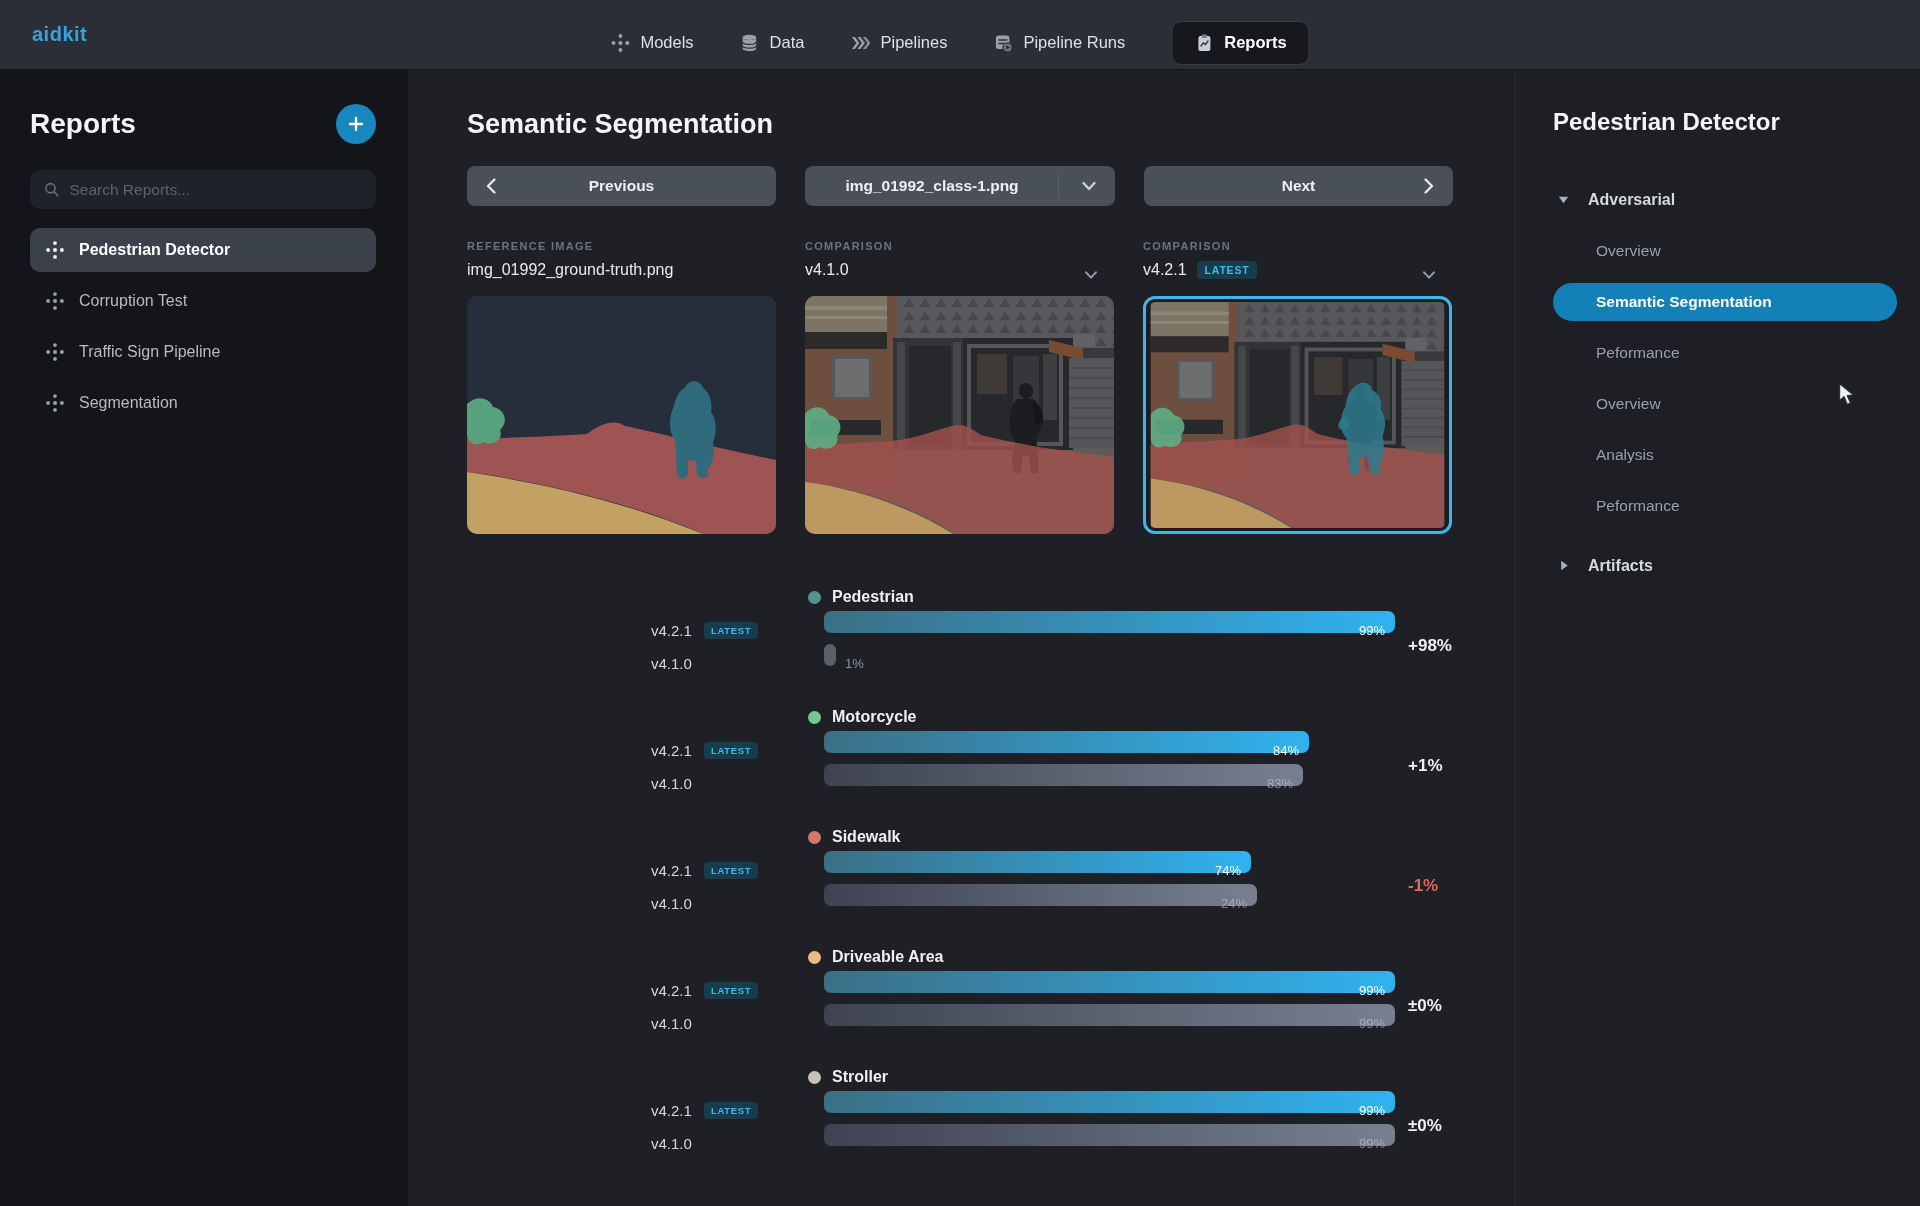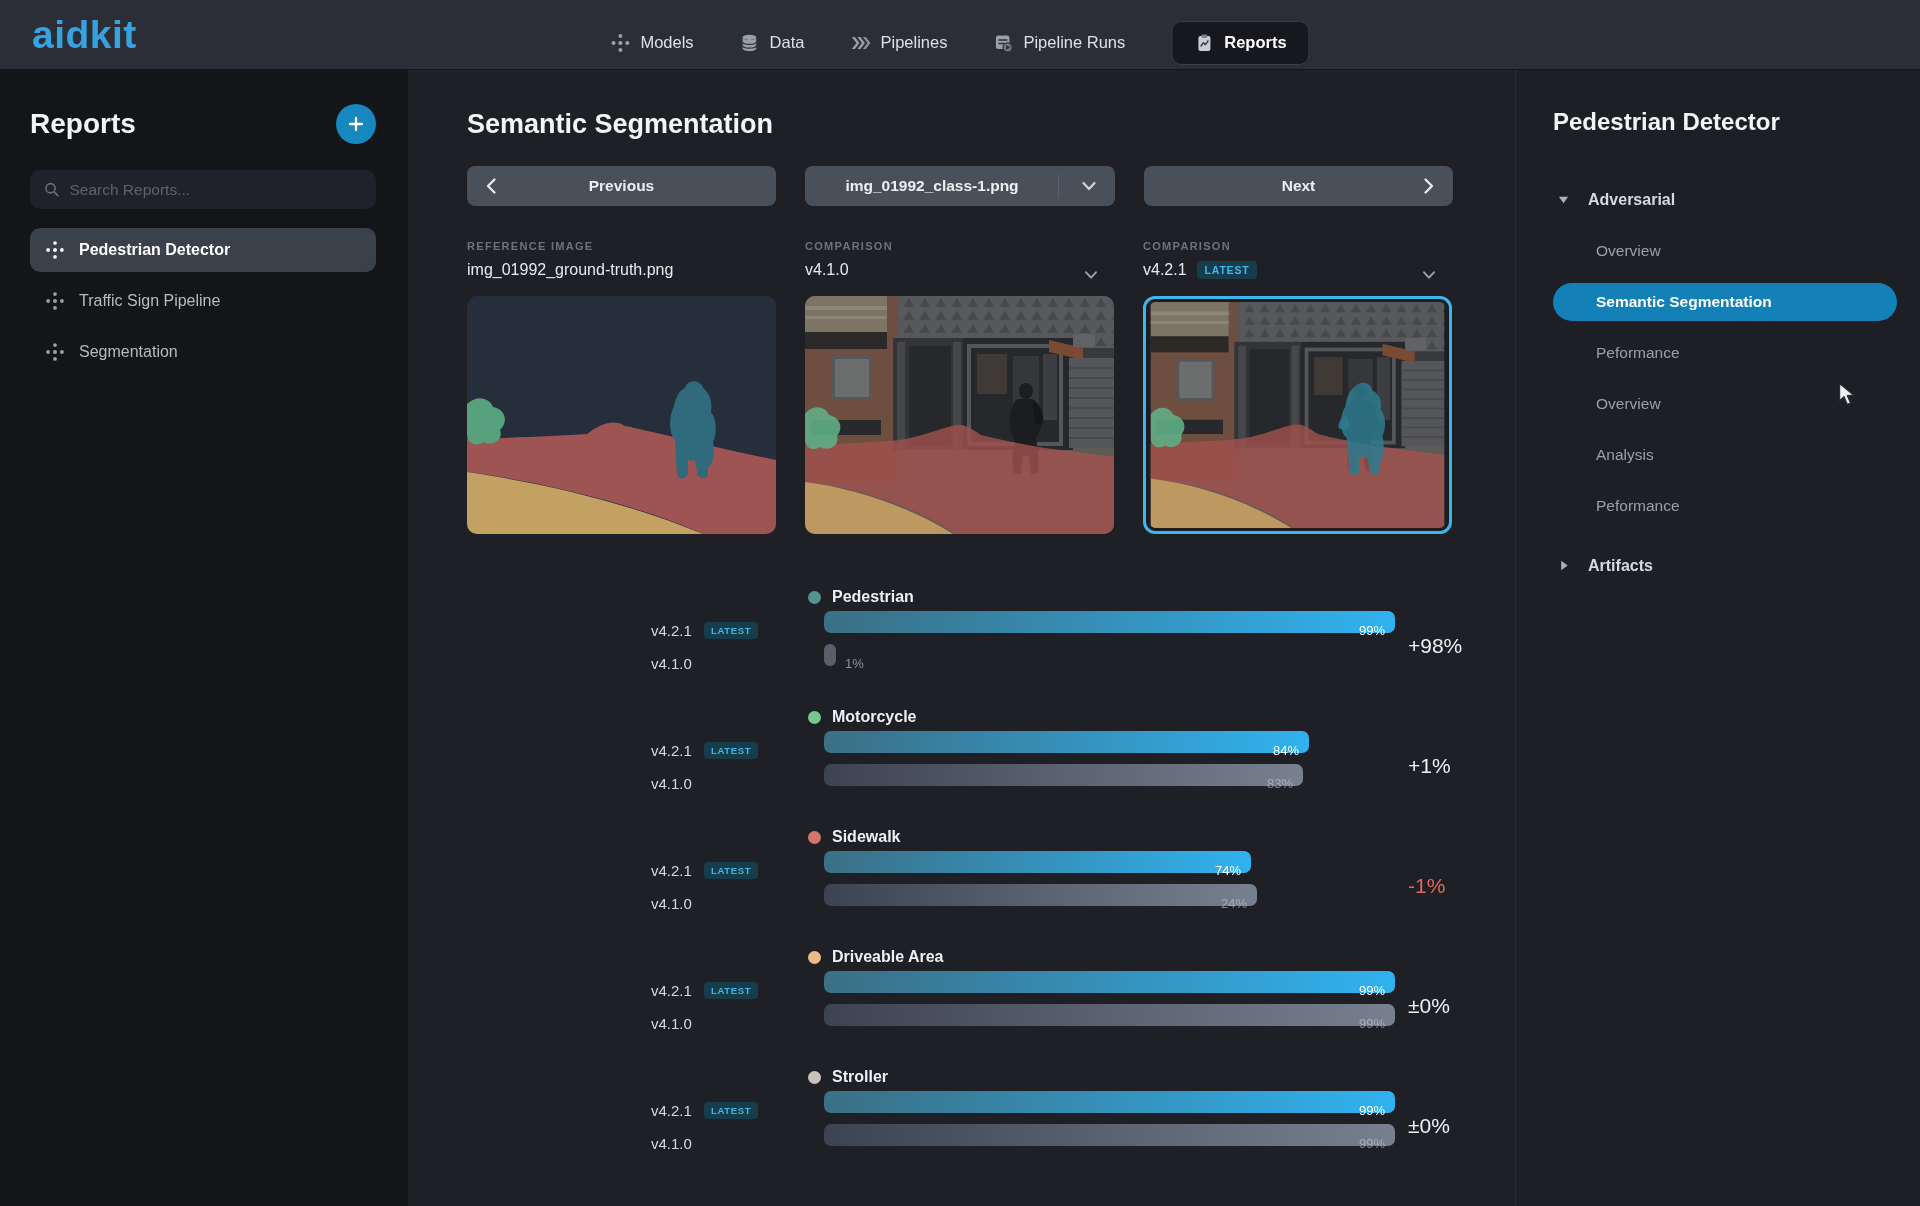--- a/index.html
+++ b/index.html
@@ -1,21 +1,21 @@
 <!DOCTYPE html>
 <html><head>
 <meta charset="utf-8">
 <style>
   * { margin:0; padding:0; box-sizing:border-box; }
   html,body { width:1920px; height:1206px; overflow:hidden; }
   body { font-family:"Liberation Sans","DejaVu Sans",sans-serif; background:#1e2026; color:#e9ebee; position:relative; }
 
   
   .topbar { height:70px; background:#2b2e36; border-bottom:1px solid #15161a; display:flex; align-items:center; position:relative; }
-  .logo { margin-left:32px; font-size:39px; font-weight:700; color:#36a3e0; letter-spacing:.5px; }
+  .logo { margin-left:32px; font-size:20px; font-weight:700; color:#36a3e0; letter-spacing:.5px; }
   .nav { position:absolute; left:50%; top:16px; bottom:0; transform:translateX(-50%); display:flex; align-items:center; gap:46px; }
   .nav-item { display:flex; align-items:center; gap:10px; font-size:16.5px; color:#dde0e4; cursor:default; white-space:nowrap; }
   .nav-item .nicon { width:20px; height:20px; display:block; }
   .nav-item.active { background:#16181d; border:1px solid #3a3d45; border-radius:10px; padding:11px 22px; font-weight:700; color:#ffffff; }
 
   .app { display:flex; height:1136px; }
 
   
   .left { width:408px; background:#141519; padding:0 32px 0 30px; flex-shrink:0; }
   .side-head { display:flex; justify-content:space-between; align-items:center; margin-top:34px; }
@@ -67,21 +67,21 @@
   .mini-badge { background:#173c4c; color:#43b7e8; font-size:9.5px; font-weight:700; letter-spacing:.7px; padding:3px 7px; border-radius:4px; }
   .bar-track { position:relative; width:577px; height:38px;margin-left:16px; }
   .bar { height:22px; border-radius:7px; }
   .bar.blue { background:linear-gradient(90deg,#3b6f85,#30b2ef); }
   .bar.gray { background:linear-gradient(90deg,#3d4350,#78808f); }
   .bar.tiny { background:#5a5f6a; }
   .bar-pct { position:absolute; top:50%; transform:translateY(-50%); font-size:13px; }
   .bar-pct.in-blue { color:#ffffff; }
   .bar-pct.in-gray { color:rgba(205,211,221,.55); }
   .bar-pct.outside { color:#8b919b; }
-  .delta { position:absolute; left:941px; top:36px; height:52px; display:flex; align-items:center; font-size:21px; font-weight:400; color:#eef0f3; }
+  .delta { position:absolute; left:941px; top:36px; height:52px; display:flex; align-items:center; font-size:17px; font-weight:700; color:#eef0f3; }
   .delta.neg { color:#e0685c; }
 
   
   .right { width:405px; flex-shrink:0; background:#1d1f24; border-left:1px solid #2a2d34; padding:0 23px 0 37px; }
   .right h2 { margin-top:36px; font-size:24px; font-weight:700; color:#f2f4f6; line-height:32px; }
   .tree { margin-top:36px; }
   .trow { height:51px; display:flex; align-items:center; }
   .trow.section { gap:18px; color:#d6d9dd; font-size:16px; font-weight:600; margin-top:9px; cursor:pointer; }
   .trow.section:first-child { margin-top:0; }
   .trow.section .tri { width:13px; height:13px; flex-shrink:0; margin-left:4px; }
@@ -245,32 +245,44 @@
         <div class="ritem">
           <svg class="dicon" viewBox="0 0 20 20">
             <g fill="#9aa0a8">
               <circle cx="10" cy="3.1" r="1.9"></circle>
               <circle cx="10" cy="16.9" r="1.9"></circle>
               <circle cx="3.1" cy="10" r="1.9"></circle>
               <circle cx="16.9" cy="10" r="1.9"></circle>
               <circle cx="10" cy="10" r="2"></circle>
             </g>
           </svg>
-          <span>Traffic Sign Pipeline</span>
+          <span>Corruption Test</span>
         </div>
         <div class="ritem">
           <svg class="dicon" viewBox="0 0 20 20">
             <g fill="#9aa0a8">
               <circle cx="10" cy="3.1" r="1.9"></circle>
               <circle cx="10" cy="16.9" r="1.9"></circle>
               <circle cx="3.1" cy="10" r="1.9"></circle>
               <circle cx="16.9" cy="10" r="1.9"></circle>
               <circle cx="10" cy="10" r="2"></circle>
             </g>
           </svg>
+          <span>Traffic Sign Pipeline</span>
+        </div>
+        <div class="ritem">
+          <svg class="dicon" viewBox="0 0 20 20">
+            <g fill="#9aa0a8">
+              <circle cx="10" cy="3.1" r="1.9"></circle>
+              <circle cx="10" cy="16.9" r="1.9"></circle>
+              <circle cx="3.1" cy="10" r="1.9"></circle>
+              <circle cx="16.9" cy="10" r="1.9"></circle>
+              <circle cx="10" cy="10" r="2"></circle>
+            </g>
+          </svg>
           <span>Segmentation</span>
         </div>
       </div>
   </aside>
 
   <main class="main">
     <h2 class="page-title">Semantic Segmentation</h2>
 
     <div class="controls">
       <div class="btn">

